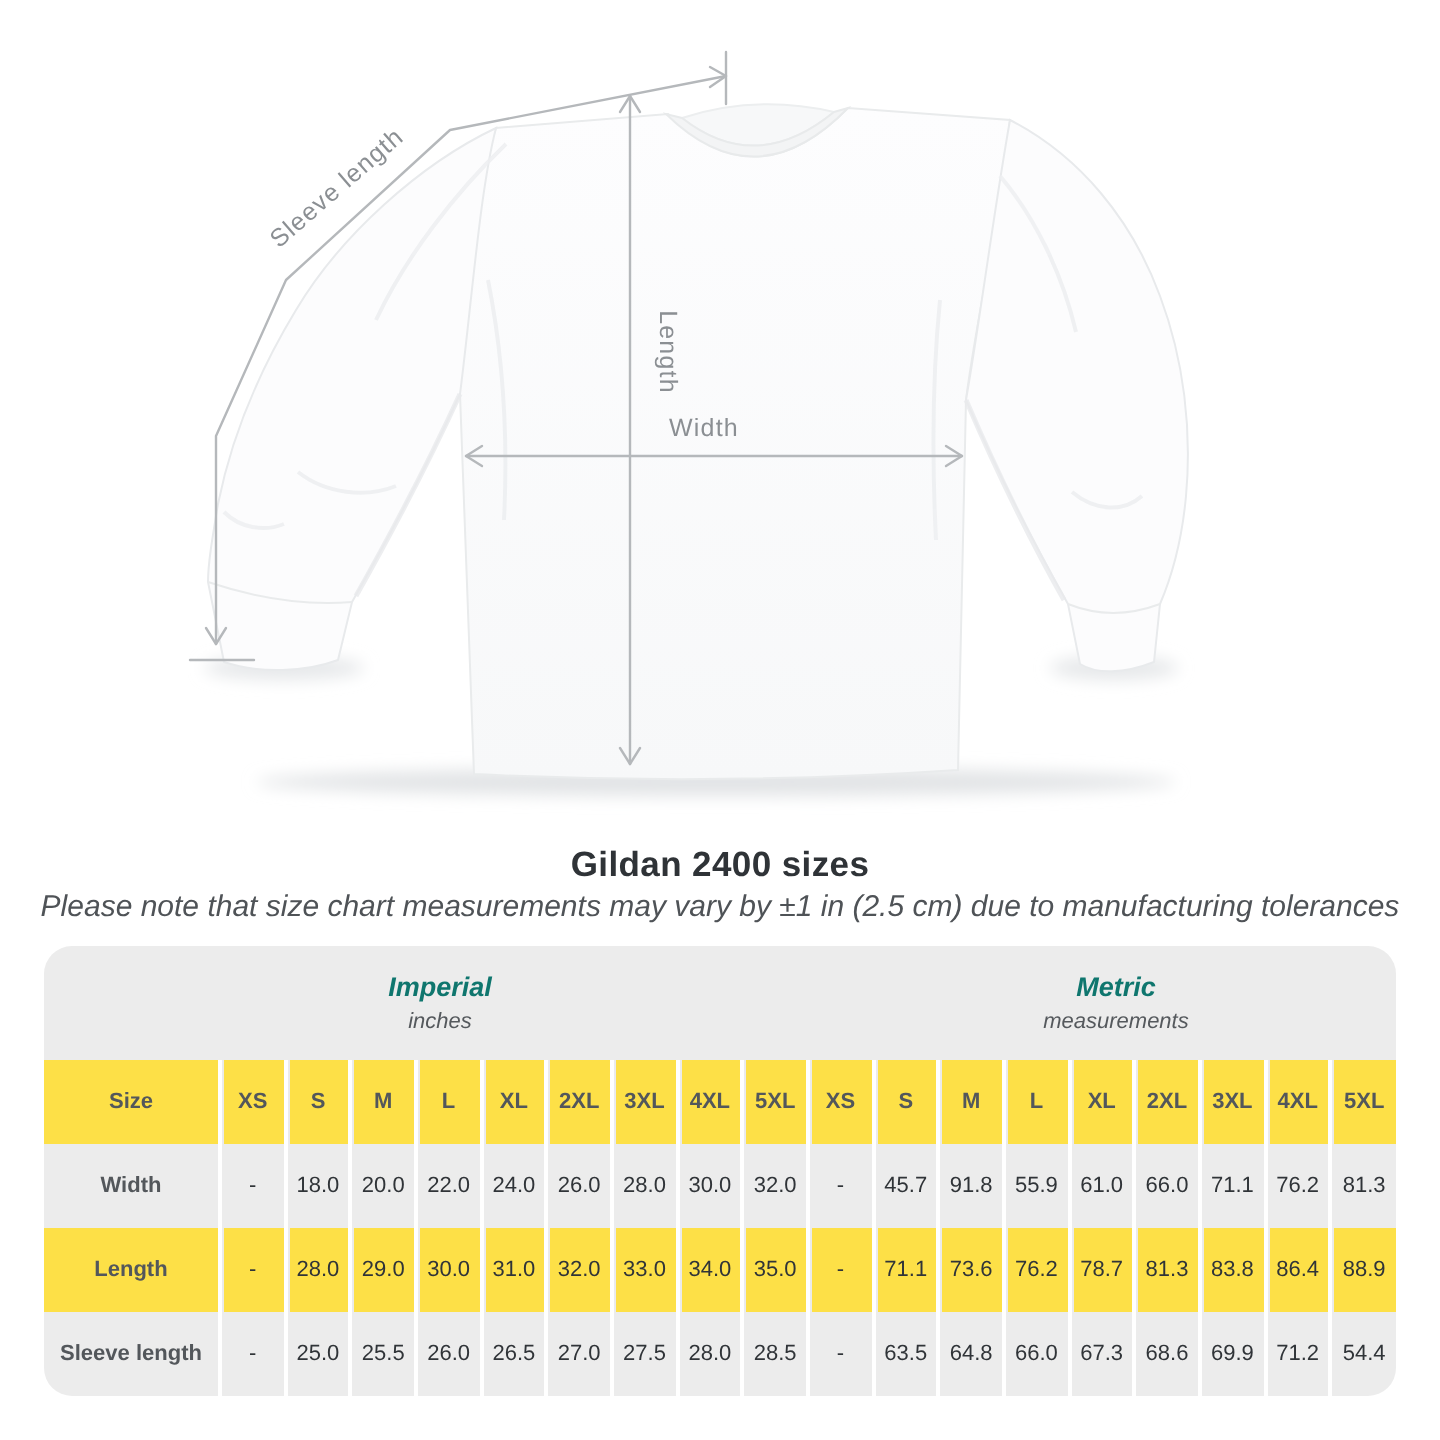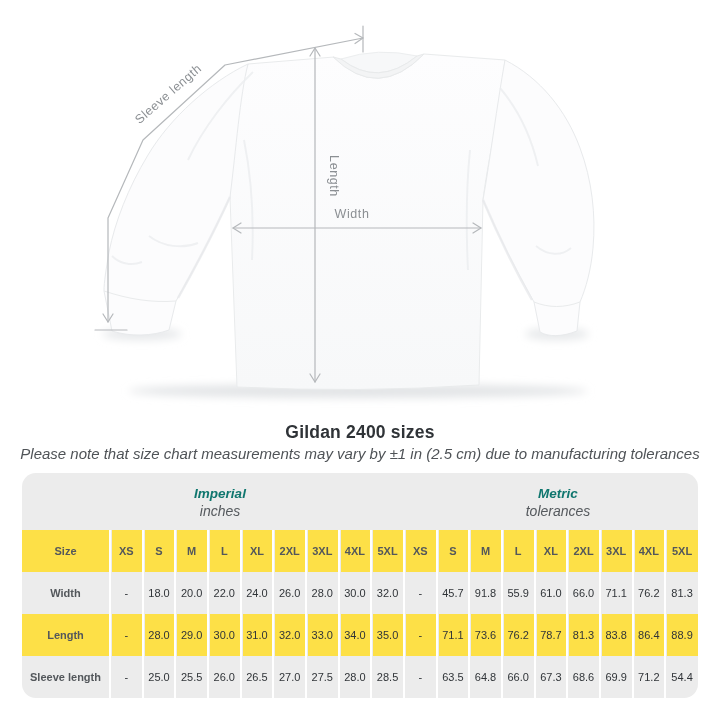--- a/index.html
+++ b/index.html
@@ -27,21 +27,21 @@
 
   
   .table-card{
     margin:13px 22px 0;width:676px;border-radius:14px;overflow:hidden;background:#ffffff;
   }
   .unit-band{display:flex;background:#ececec;height:57px;}
   .unit-group{display:flex;flex-direction:column;align-items:center;justify-content:center;}
   .unit-group.imperial{width:396px;}
   .unit-group.metric{flex:1;}
   .unit-label{font-size:13.5px;font-weight:700;font-style:italic;color:#0f766e;line-height:16px;}
-  .unit-sub{font-size:14px;font-style:italic;color:#55595d;line-height:14px;margin-top:2px;}
+  .unit-sub{font-size:11px;font-style:italic;color:#55595d;line-height:14px;margin-top:2px;}
 
   table.size-table{border-collapse:collapse;table-layout:fixed;width:676px;}
   col.label-col{width:88px;}
   .size-table th,.size-table td{
     height:42px;padding:0;text-align:center;vertical-align:middle;
     border-left:2px solid #ffffff;font-size:11px;white-space:nowrap;
   }
   .size-table tr > :first-child{border-left:none;}
   .size-table th{font-weight:700;color:#53575b;}
   .size-table td{font-weight:400;color:#303438;}
@@ -147,21 +147,21 @@
   <p class="subtitle">Please note that size chart measurements may vary by ±1 in (2.5 cm) due to manufacturing tolerances</p>
 
   <div class="table-card">
     <div class="unit-band">
       <div class="unit-group imperial">
         <div class="unit-label">Imperial</div>
         <div class="unit-sub">inches</div>
       </div>
       <div class="unit-group metric">
         <div class="unit-label">Metric</div>
-        <div class="unit-sub">tolerances</div>
+        <div class="unit-sub">measurements</div>
       </div>
     </div>
 
     <table class="size-table">
       <colgroup>
         <col class="label-col">
         <col>
           <col>
           <col>
           <col>

